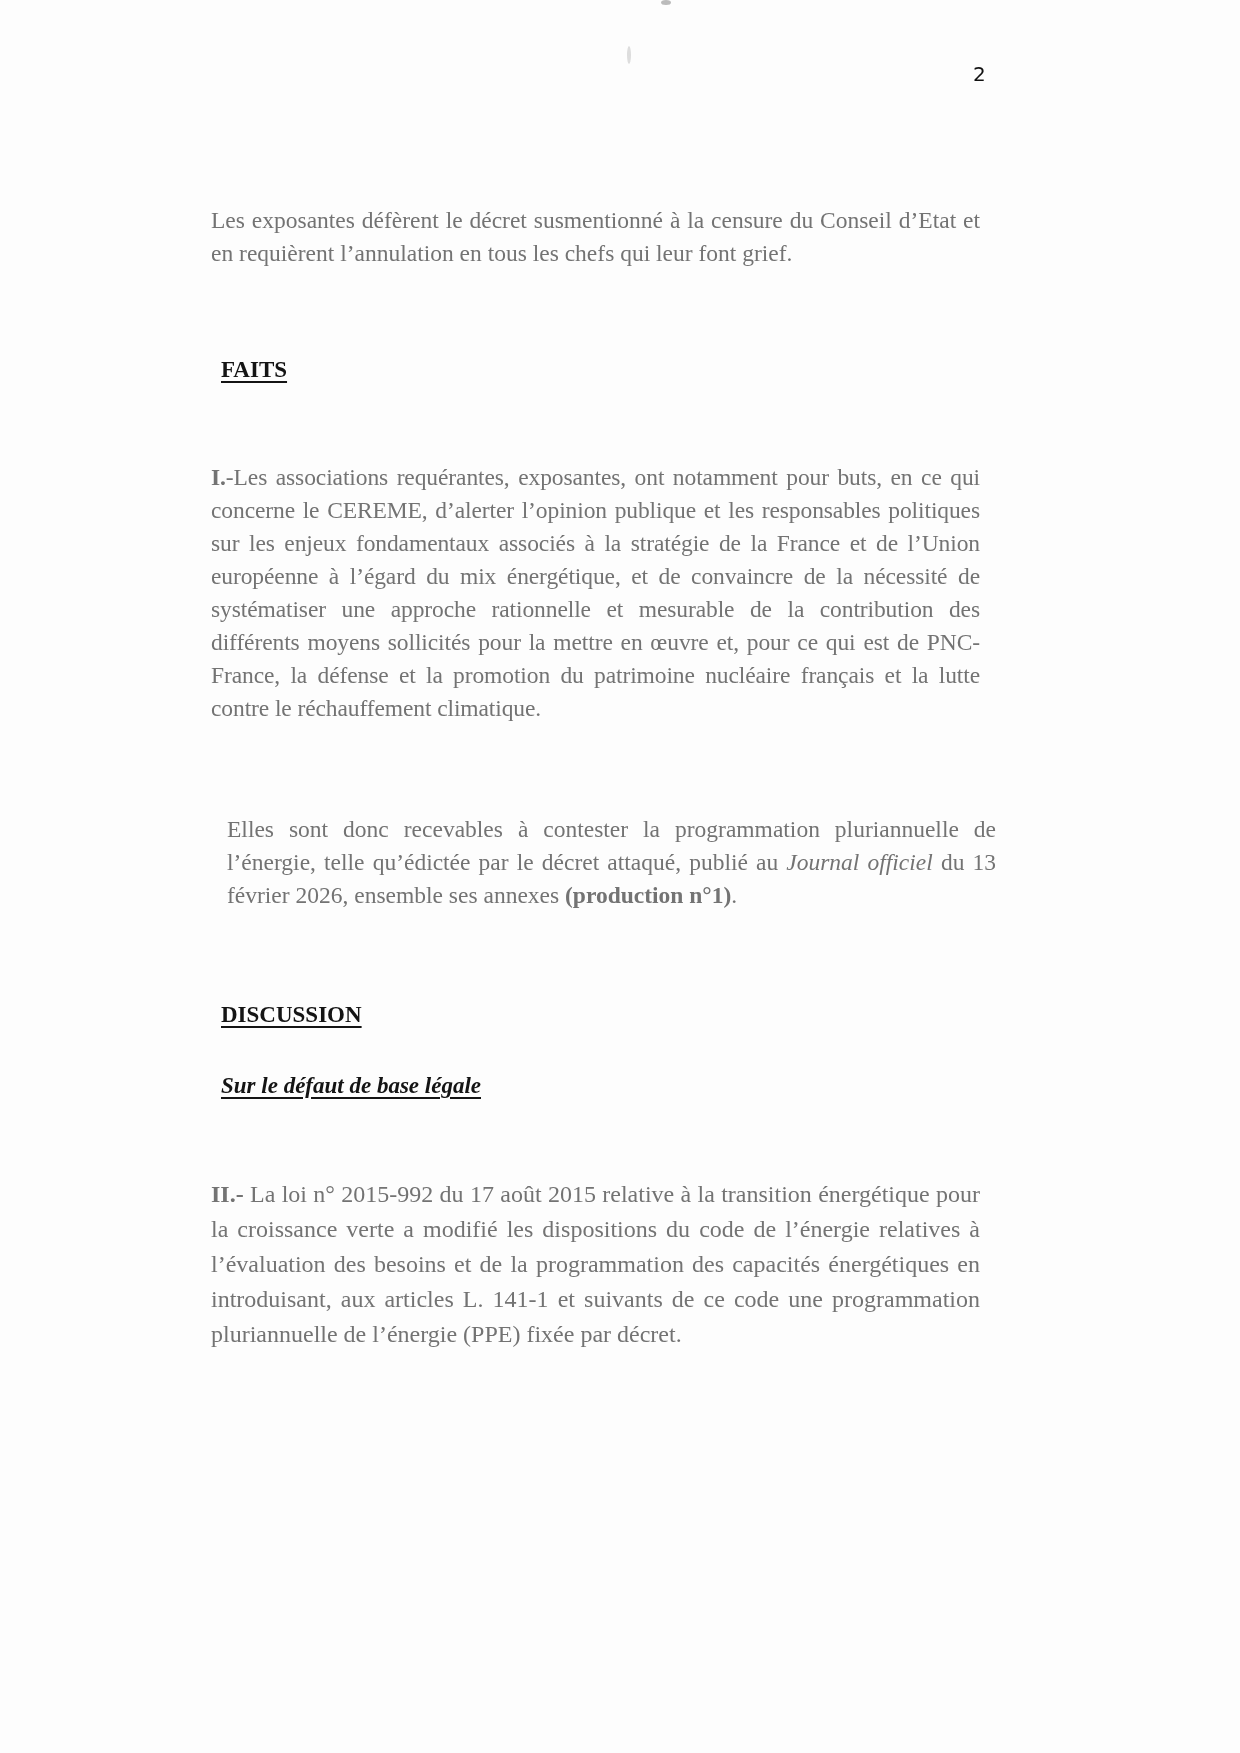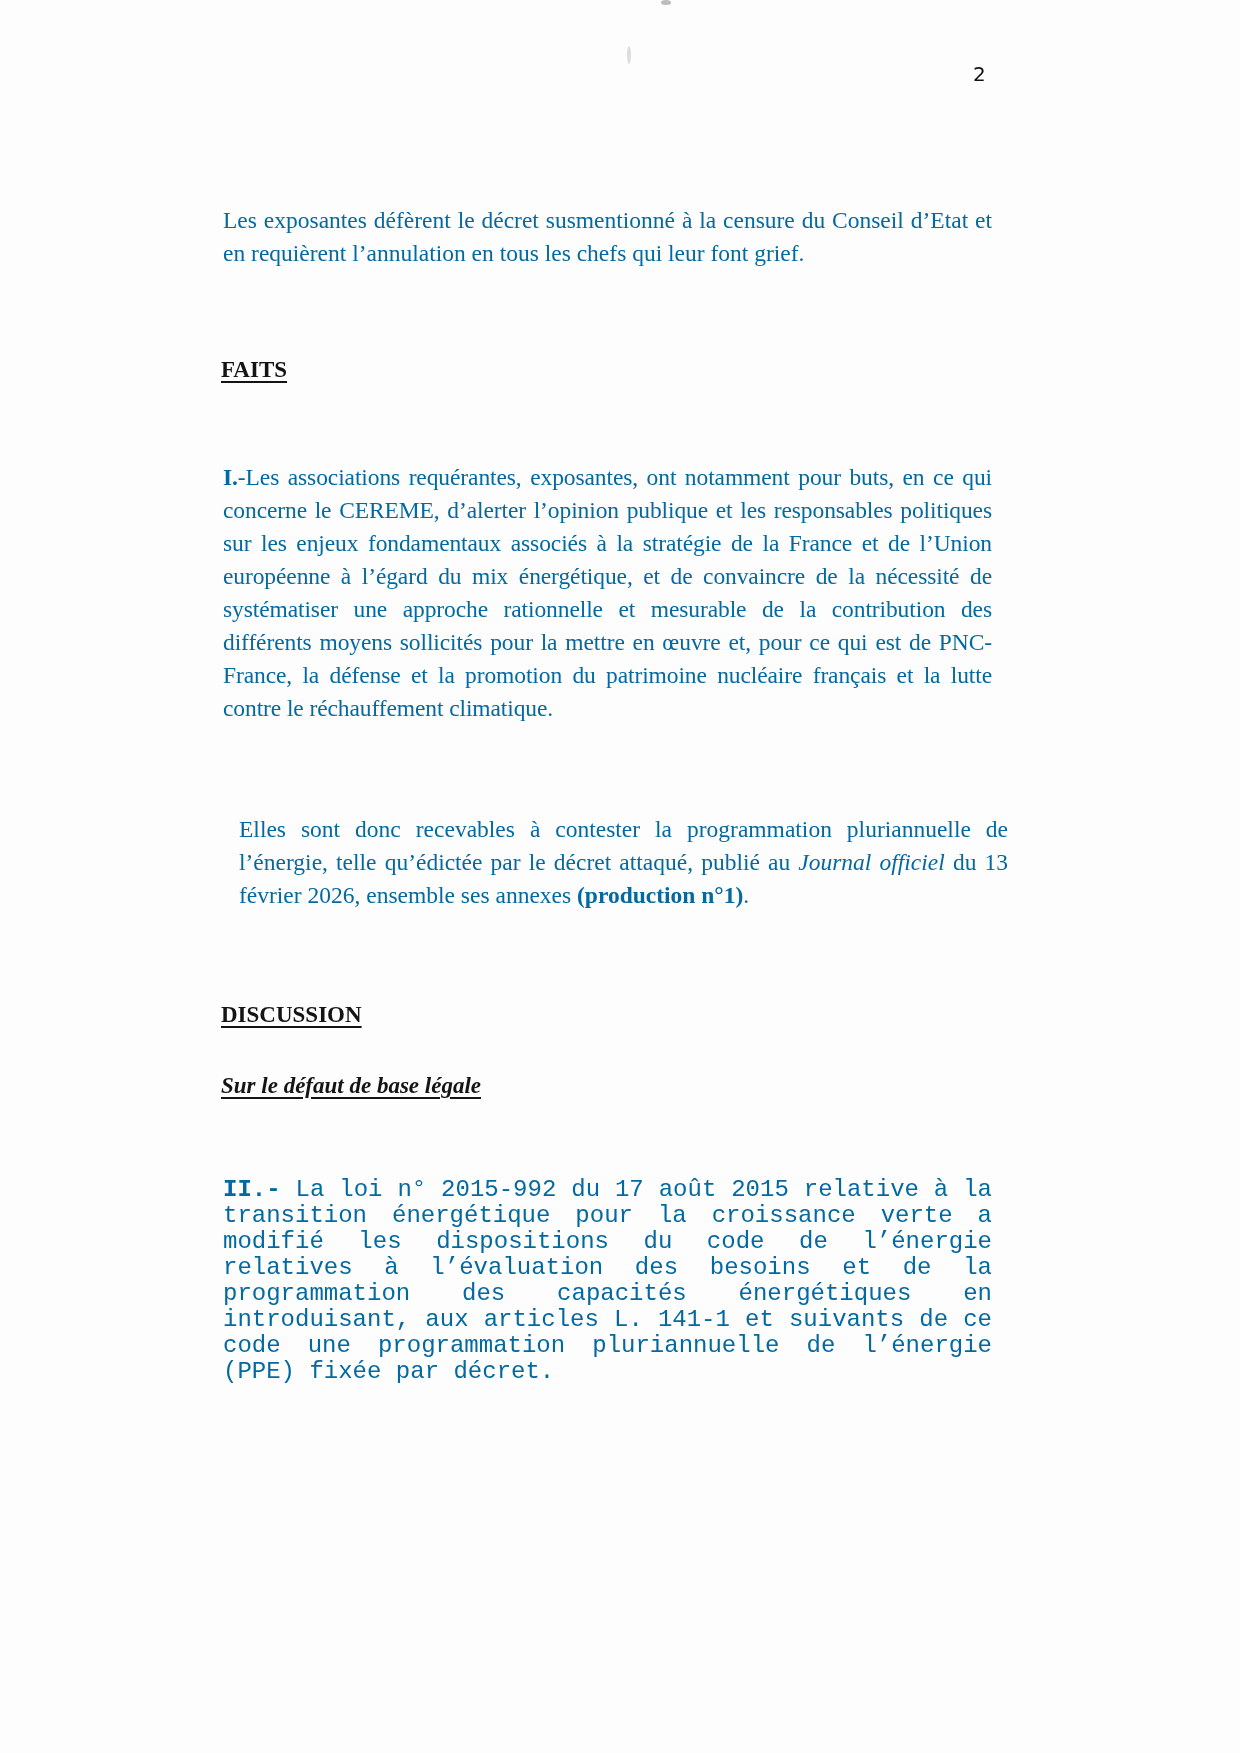--- a/index.html
+++ b/index.html
@@ -1,25 +1,25 @@
 <!DOCTYPE html>
 <html><head>
   <meta charset="utf-8">
   <style>
     html, body { margin: 0; padding: 0; background: #ffffff; }
     body { width: 1240px; height: 1753px; position: relative; overflow: hidden; color: #1a1a1a; }
     .page { position: absolute; left: 0; top: 0; width: 1240px; height: 1753px; background: #fdfdfd; }
     .page-number { position: absolute; top: 62px; left: 973px; font-family: "DejaVu Sans", sans-serif; font-size: 20px; color: #111; }
-    .block { position: absolute; left: 223px; width: 769px; font-family: "Liberation Serif", serif; font-size: 23.5px; line-height: 33px; color: #0369a1; }
+    .block { position: absolute; left: 211px; width: 769px; font-family: "Liberation Serif", serif; font-size: 23.5px; line-height: 33px; color: #737373; }
     .justify { text-align: justify; text-align-last: left; }
     .heading { position: absolute; left: 221px; font-family: "Liberation Serif", serif; font-size: 23px; font-weight: bold; text-decoration: underline; text-underline-offset: 4px; color: #141414; }
     .heading.italic { font-style: italic; }
     .b { font-weight: bold; }
     .i { font-style: italic; }
-    .times { font-family: Liberation Mono, monospace; font-size: 24px; line-height: 26px; }
+    .times { font-family: Liberation Serif, serif; font-size: 24px; line-height: 35px; }
     .speck { position: absolute; background: #bbb; border-radius: 50%; }
   </style>
 </head>
 <body>
 
 <div class="page">
 
   <div class="speck" style="left:661px;top:0px;width:10px;height:5px;"></div>
   <div class="speck" style="left:627px;top:46px;width:4px;height:18px;background:#ddd;"></div>
 

